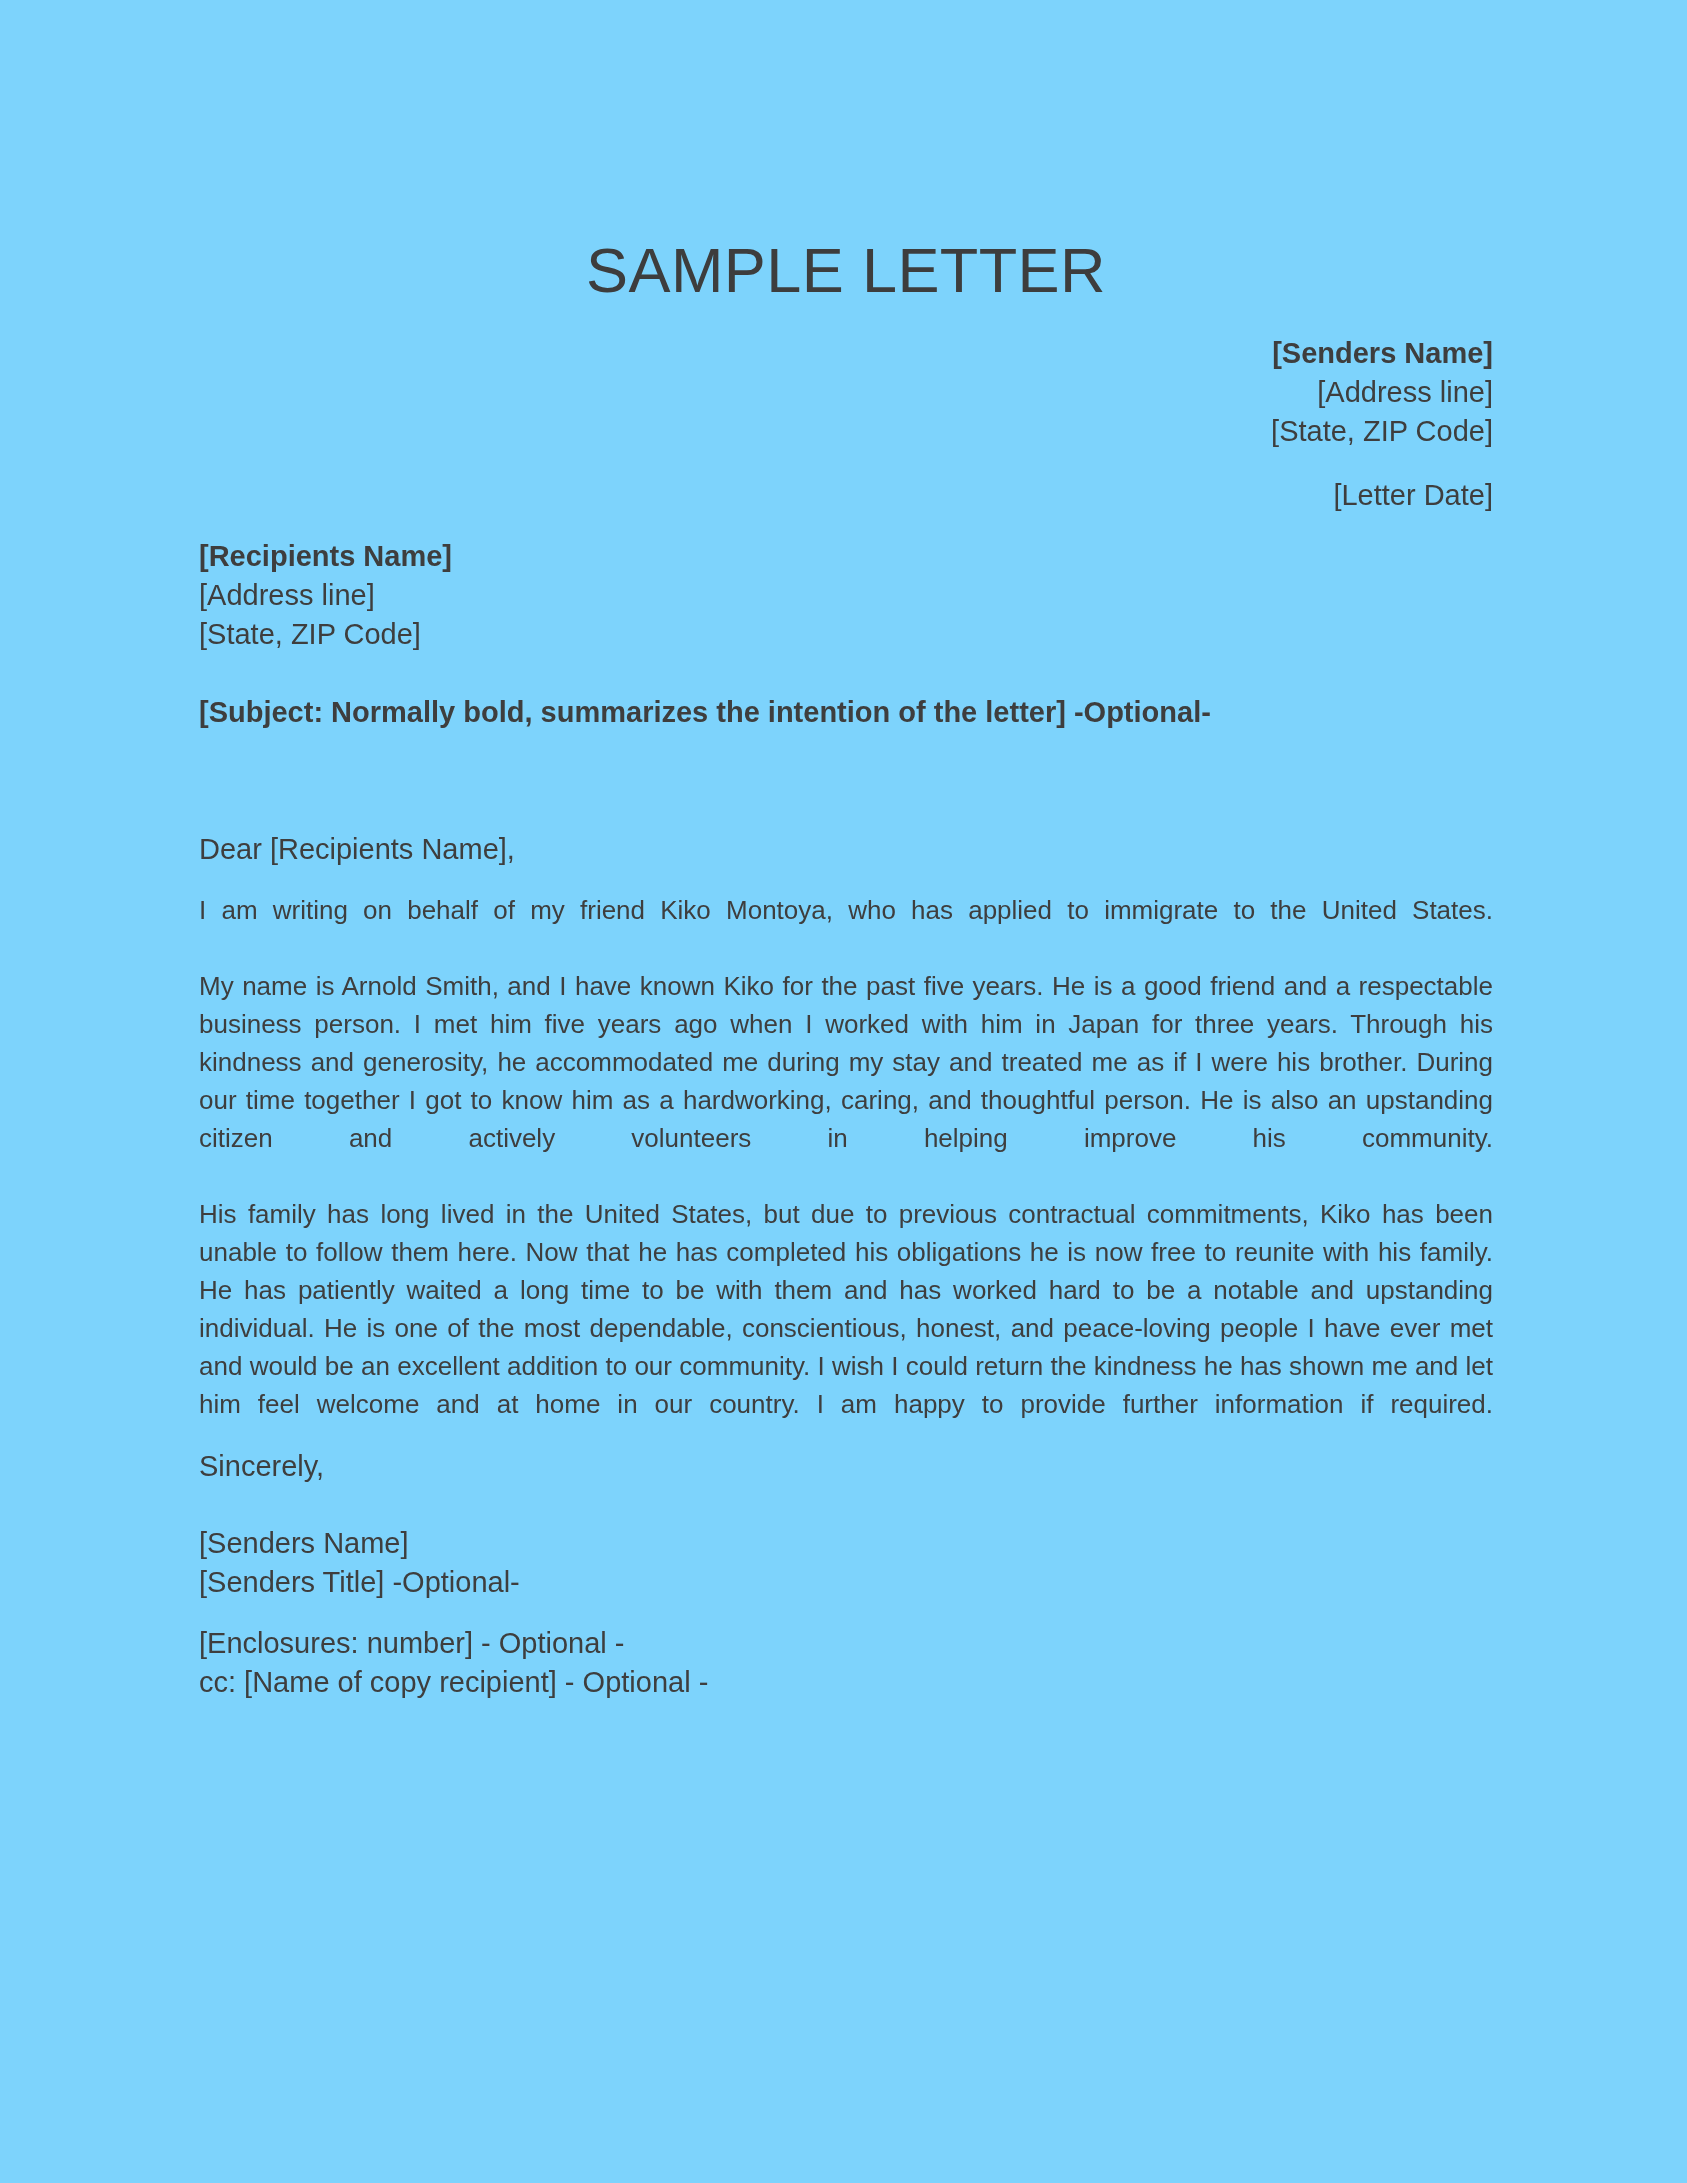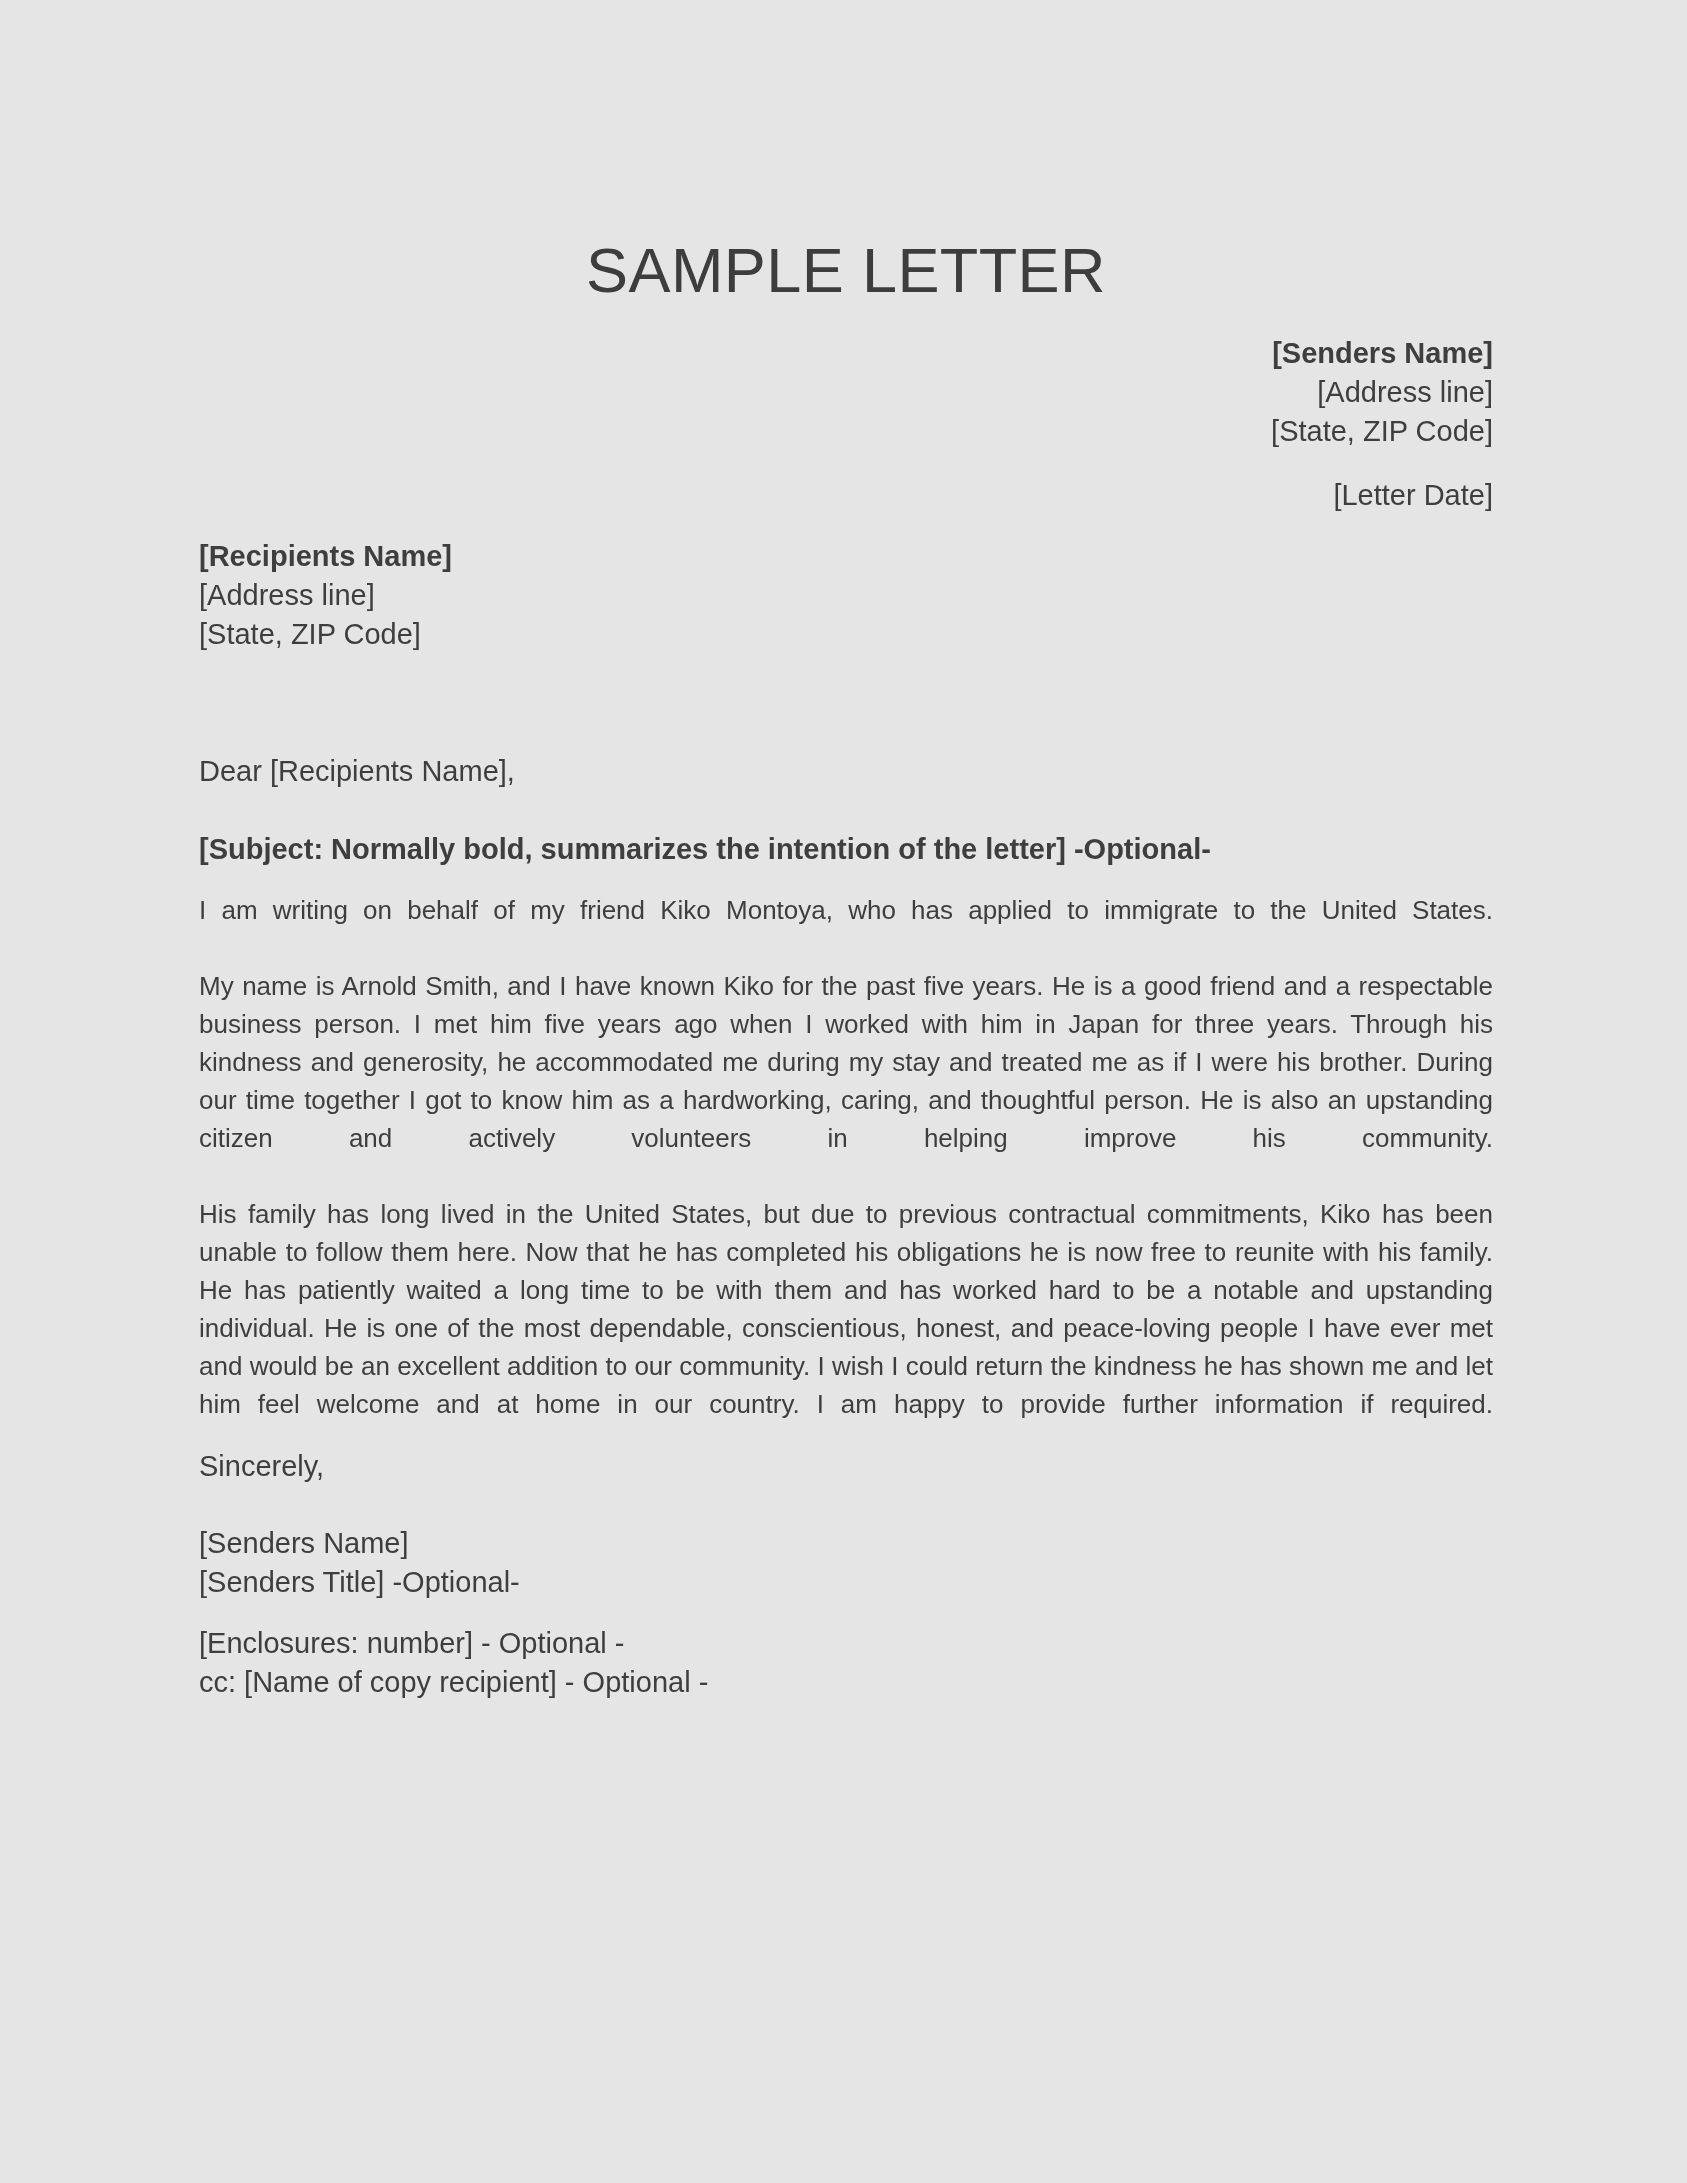--- a/index.html
+++ b/index.html
@@ -1,21 +1,21 @@
 <!DOCTYPE html>
 <html style="font-size:14px"><head>
 <meta charset="utf-8">
 <style>
   * { margin: 0; padding: 0; box-sizing: border-box; }
   html, body { background: #ffffff; }
   .page {
     position: relative;
     width: 1687px;
     height: 2184px;
-    background: #e5e5e5;
+    background: #7dd3fc;
     color: #3e3e3e;
     font-family: "Liberation Sans", "DejaVu Sans", sans-serif;
     overflow: hidden;
   }
   .content {
     position: absolute;
     left: 199px;
     right: 194px;
     top: 0;
   }
@@ -67,23 +67,23 @@
     </div>
 
     <div class="block right date-line">[Letter Date]</div>
 
     <div class="block recipient">
       <div class="bold">[Recipients Name]</div>
       <div>[Address line]</div>
       <div>[State, ZIP Code]</div>
     </div>
 
+    <div class="block subject">[Subject: Normally bold, summarizes the intention of the letter] -Optional-</div>
+
     <div class="block salutation">Dear [Recipients Name],</div>
-
-    <div class="block subject">[Subject: Normally bold, summarizes the intention of the letter] -Optional-</div>
 
     <p class="para para1">I am writing on behalf of my friend Kiko Montoya, who has applied to immigrate to the United States.</p>
 
     <p class="para para2">My name is Arnold Smith, and I have known Kiko for the past five years. He is a good friend and a respectable business person. I met him five years ago when I worked with him in Japan for three years. Through his kindness and generosity, he accommodated me during my stay and treated me as if I were his brother. During our time together I got to know him as a hardworking, caring, and thoughtful person. He is also an upstanding citizen and actively volunteers in helping improve his community.</p>
 
     <p class="para para3">His family has long lived in the United States, but due to previous contractual commitments, Kiko has been unable to follow them here. Now that he has completed his obligations he is now free to reunite with his family. He has patiently waited a long time to be with them and has worked hard to be a notable and upstanding individual. He is one of the most dependable, conscientious, honest, and peace-loving people I have ever met and would be an excellent addition to our community. I wish I could return the kindness he has shown me and let him feel welcome and at home in our country. I am happy to provide further information if required.</p>
 
     <div class="block closing">Sincerely,</div>
 
     <div class="block signature">

